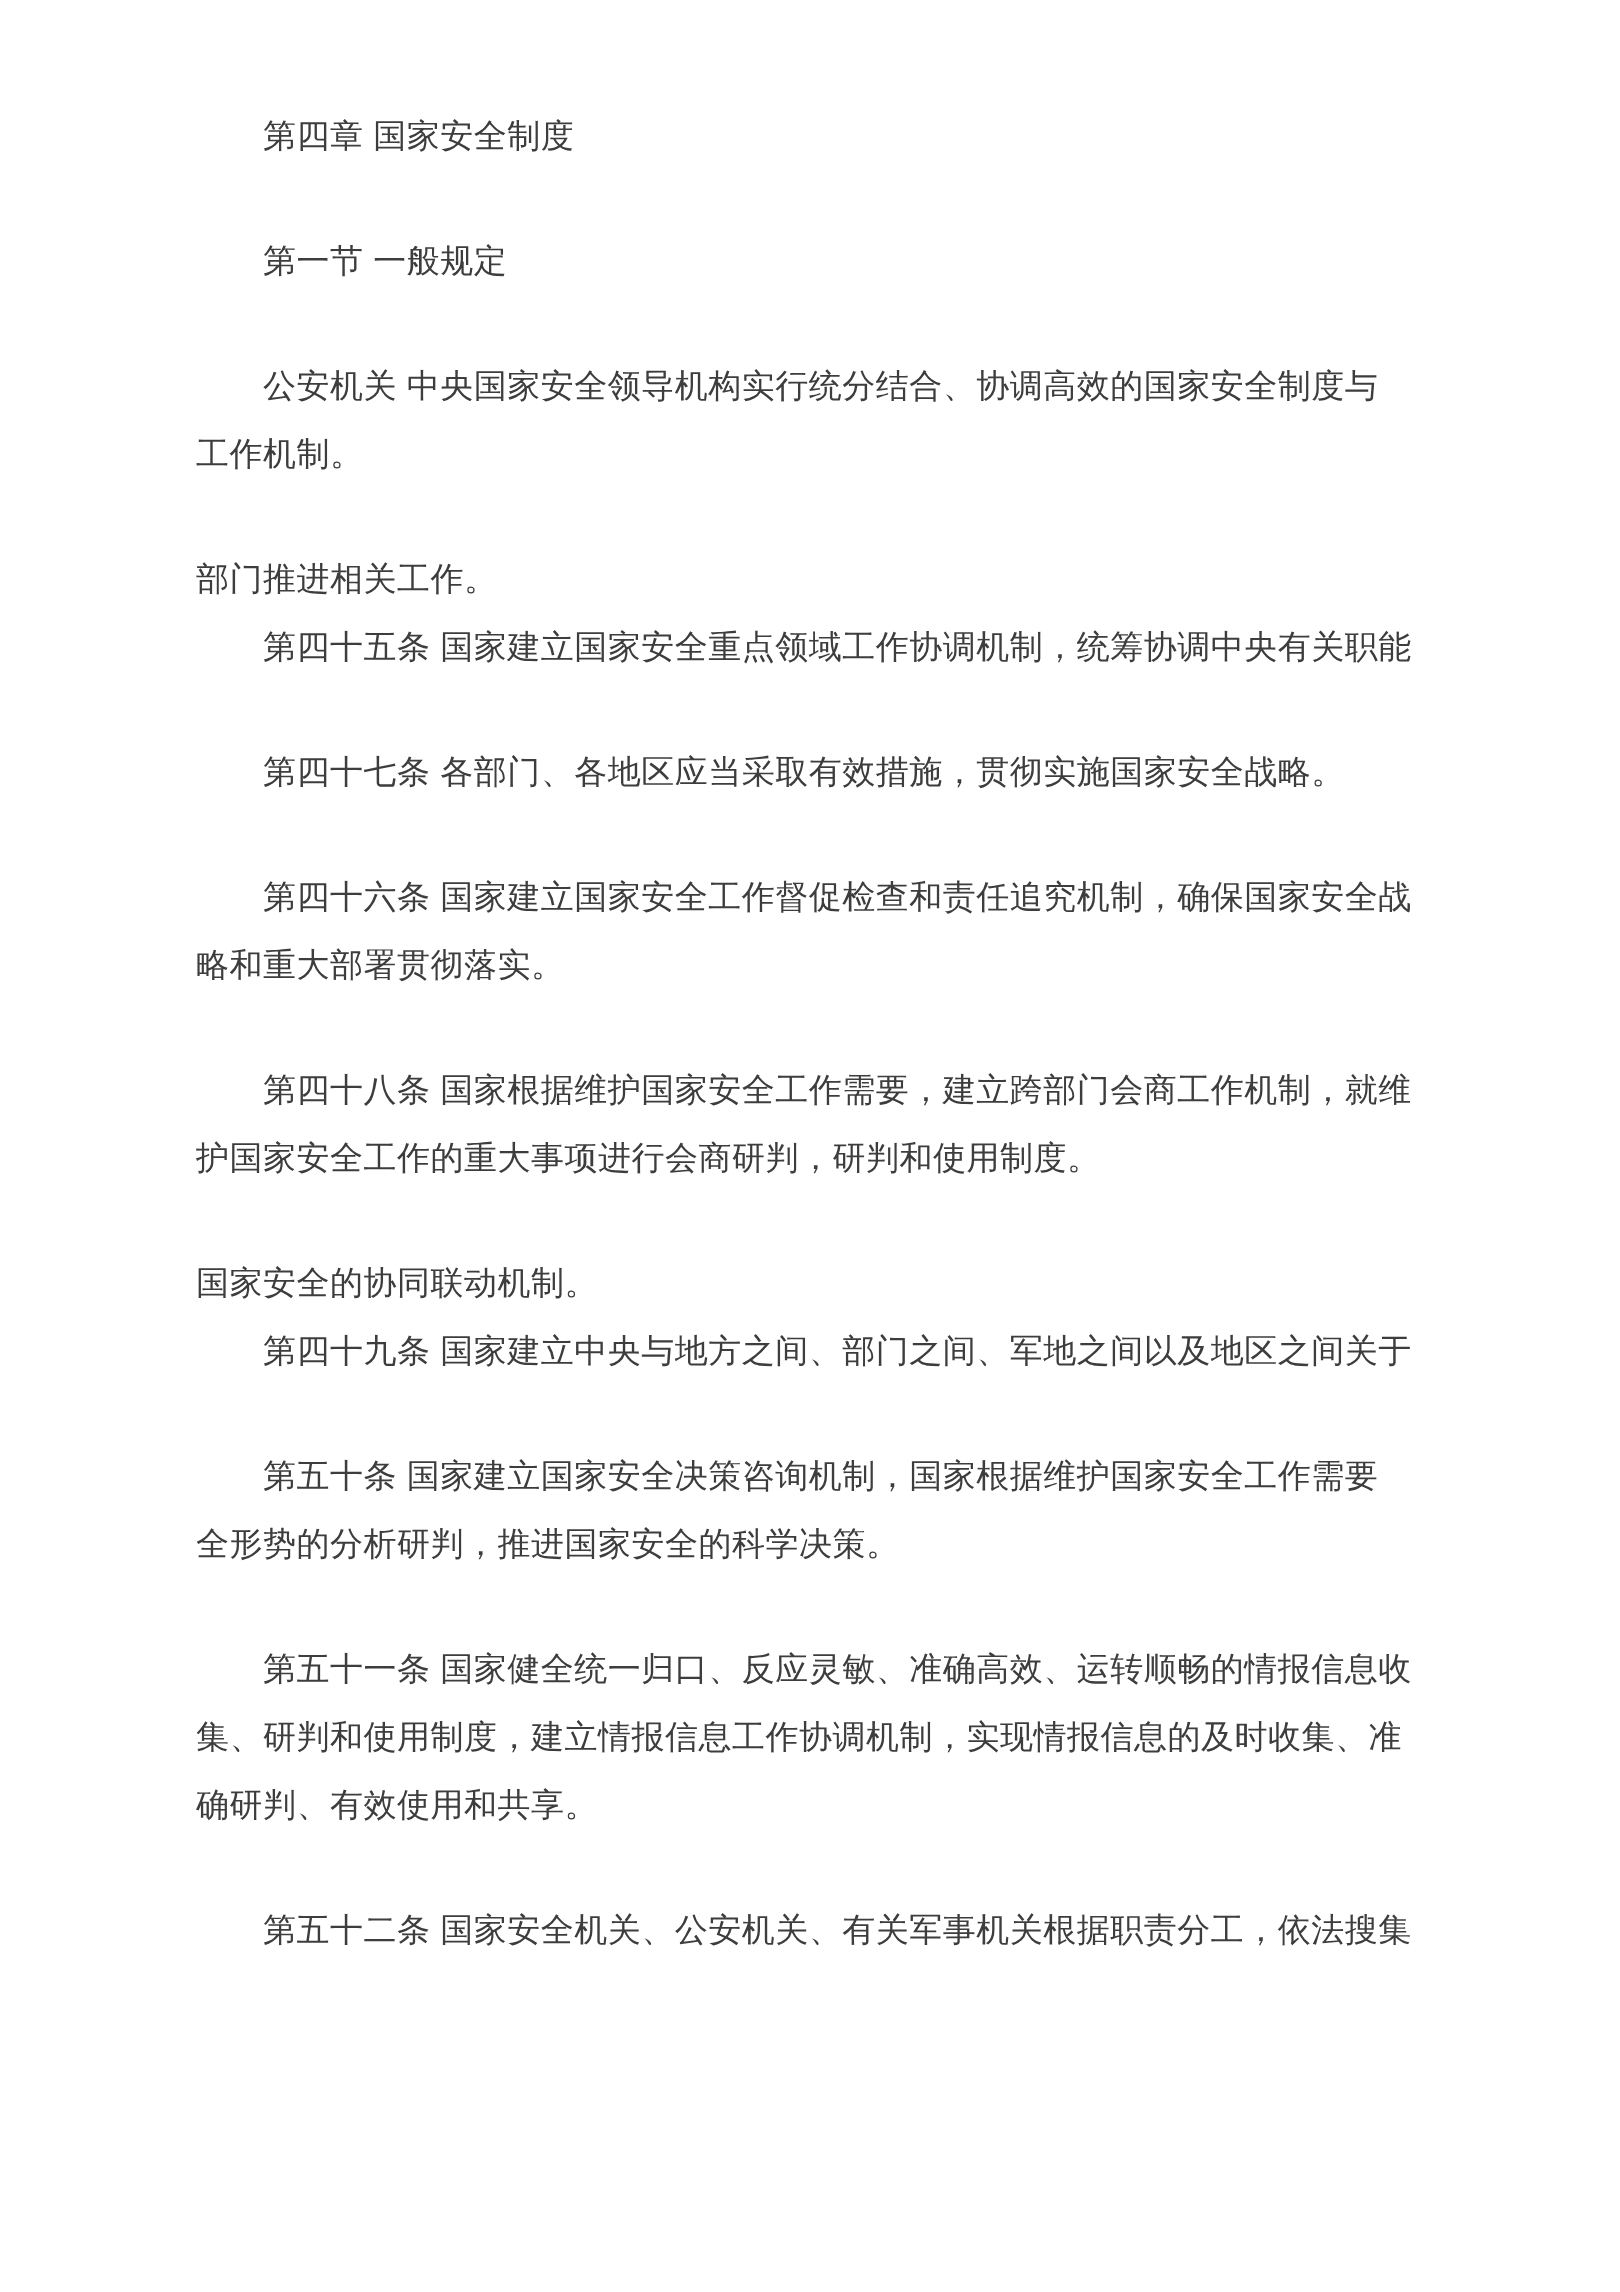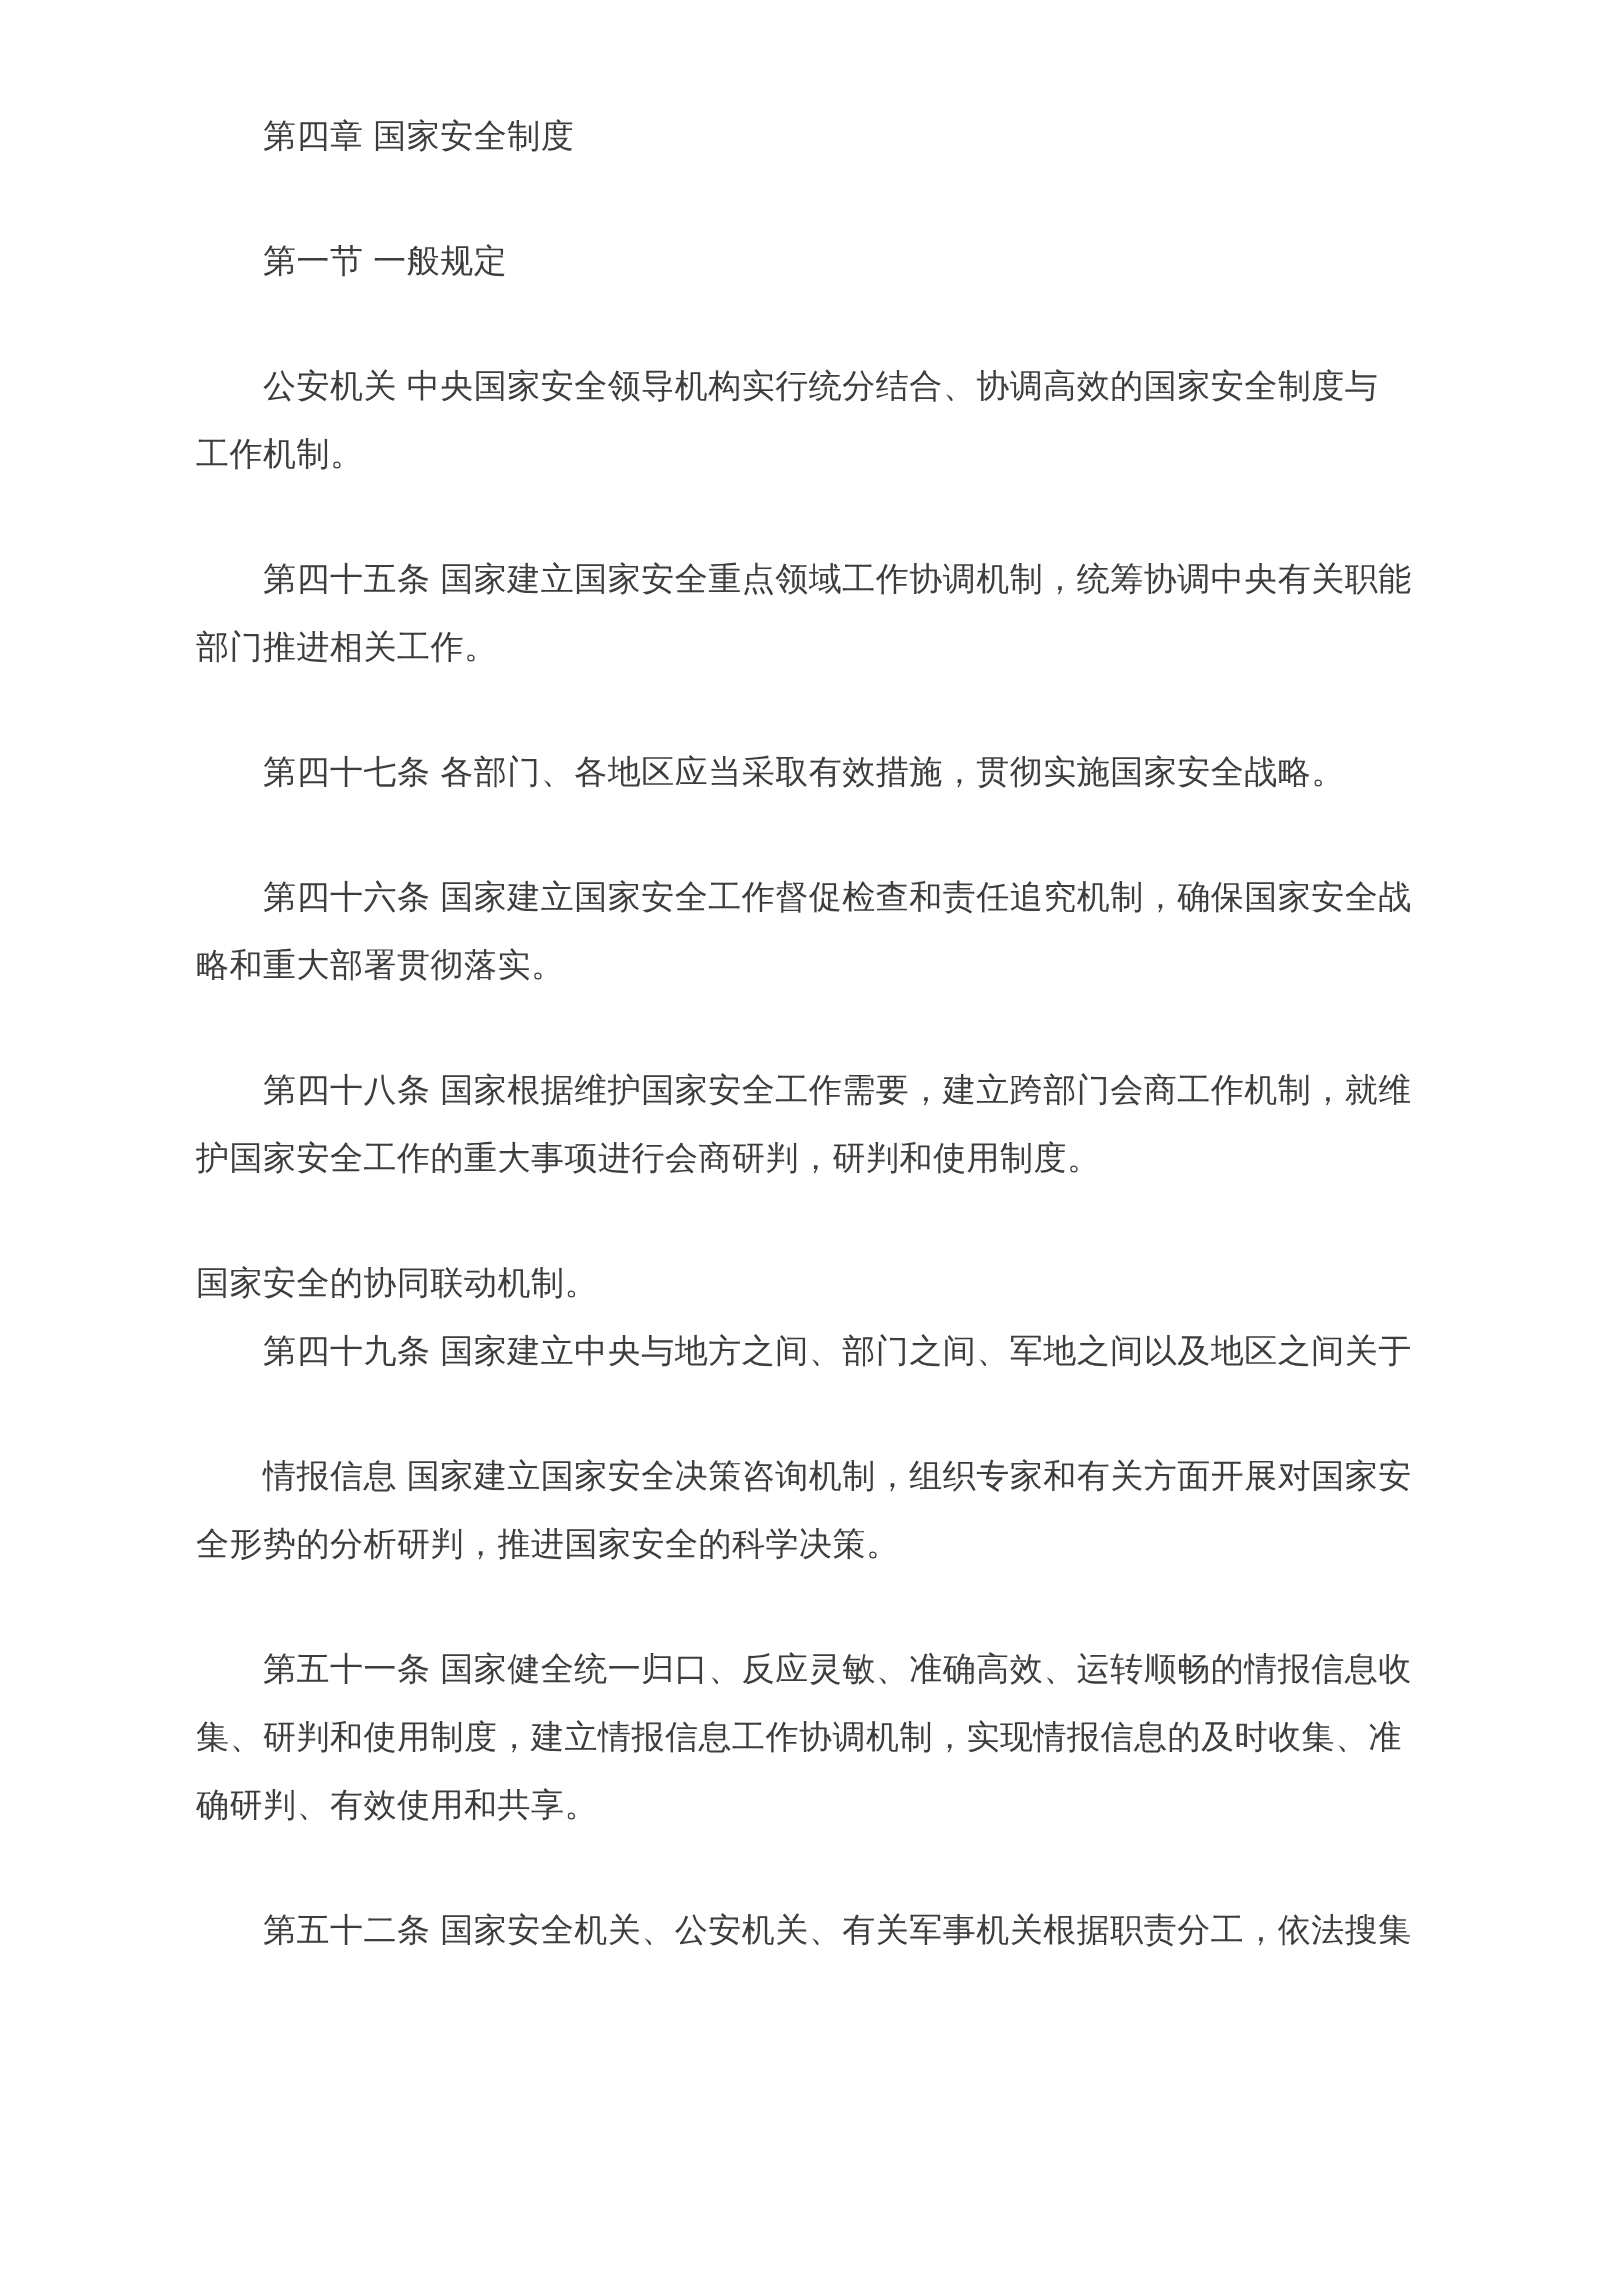--- a/index.html
+++ b/index.html
@@ -41,22 +41,22 @@
   <div class="block">
     <div class="line indent">第一节 一般规定</div>
   </div>
 
   <div class="block">
     <div class="line indent">公安机关 中央国家安全领导机构实行统分结合、协调高效的国家安全制度与</div>
     <div class="line">工作机制。</div>
   </div>
 
   <div class="block">
+    <div class="line">部门推进相关工作。</div>
     <div class="line indent">第四十五条 国家建立国家安全重点领域工作协调机制，统筹协调中央有关职能</div>
-    <div class="line">部门推进相关工作。</div>
   </div>
 
   <div class="block">
     <div class="line indent">第四十七条 各部门、各地区应当采取有效措施，贯彻实施国家安全战略。</div>
   </div>
 
   <div class="block">
     <div class="line indent">第四十六条 国家建立国家安全工作督促检查和责任追究机制，确保国家安全战</div>
     <div class="line">略和重大部署贯彻落实。</div>
   </div>
@@ -65,21 +65,21 @@
     <div class="line indent">第四十八条 国家根据维护国家安全工作需要，建立跨部门会商工作机制，就维</div>
     <div class="line">护国家安全工作的重大事项进行会商研判，研判和使用制度。</div>
   </div>
 
   <div class="block">
     <div class="line">国家安全的协同联动机制。</div>
     <div class="line indent">第四十九条 国家建立中央与地方之间、部门之间、军地之间以及地区之间关于</div>
   </div>
 
   <div class="block">
-    <div class="line indent">情报信息 国家建立国家安全决策咨询机制，组织专家和有关方面开展对国家安</div>
+    <div class="line indent">第五十条 国家建立国家安全决策咨询机制，国家根据维护国家安全工作需要</div>
     <div class="line">全形势的分析研判，推进国家安全的科学决策。</div>
   </div>
 
 
   <div class="block">
     <div class="line indent">第五十一条 国家健全统一归口、反应灵敏、准确高效、运转顺畅的情报信息收</div>
     <div class="line">集、研判和使用制度，建立情报信息工作协调机制，实现情报信息的及时收集、准</div>
     <div class="line">确研判、有效使用和共享。</div>
   </div>
 

